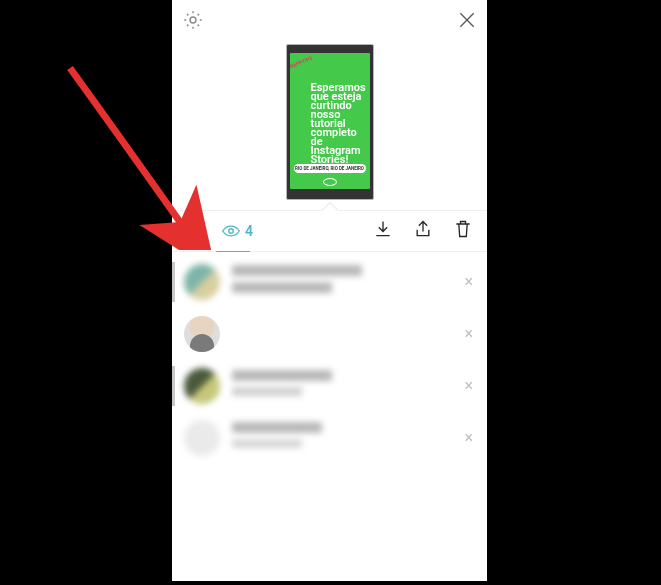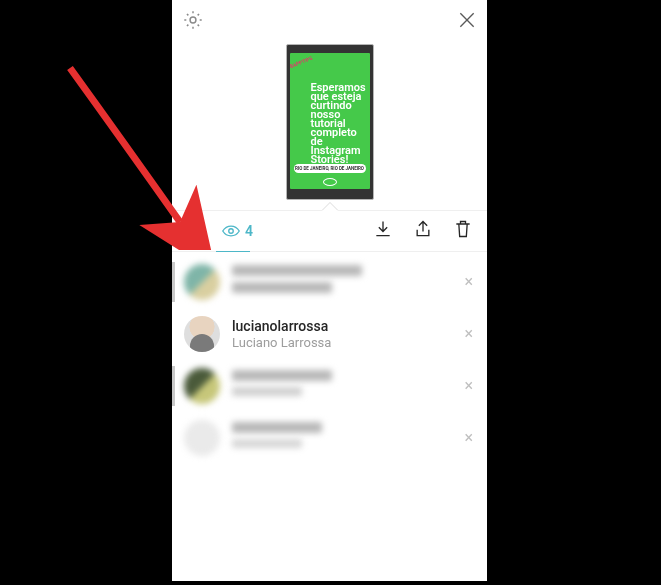--- a/index.html
+++ b/index.html
@@ -115,24 +115,20 @@
       <div class="avatar av1 blur-dot"></div>
       <div>
         <div class="blur-line med"></div>
         <div class="blur-line short"></div>
       </div>
       <span class="close-x">×</span>
     </div>
 
     <div class="row">
       <div class="avatar av-luciano"></div>
-      <div>
-        <div class="name">lucianolarrossa</div>
-        <div class="sub">Luciano Larrossa</div>
-      </div>
       <span class="close-x">×</span>
     </div>
 
     <div class="row">
       <div class="bar"></div>
       <div class="avatar av3 blur-dot"></div>
       <div>
         <div class="blur-line short"></div>
         <div class="blur-line tiny" style="background:#cfcfcf"></div>
       </div>

